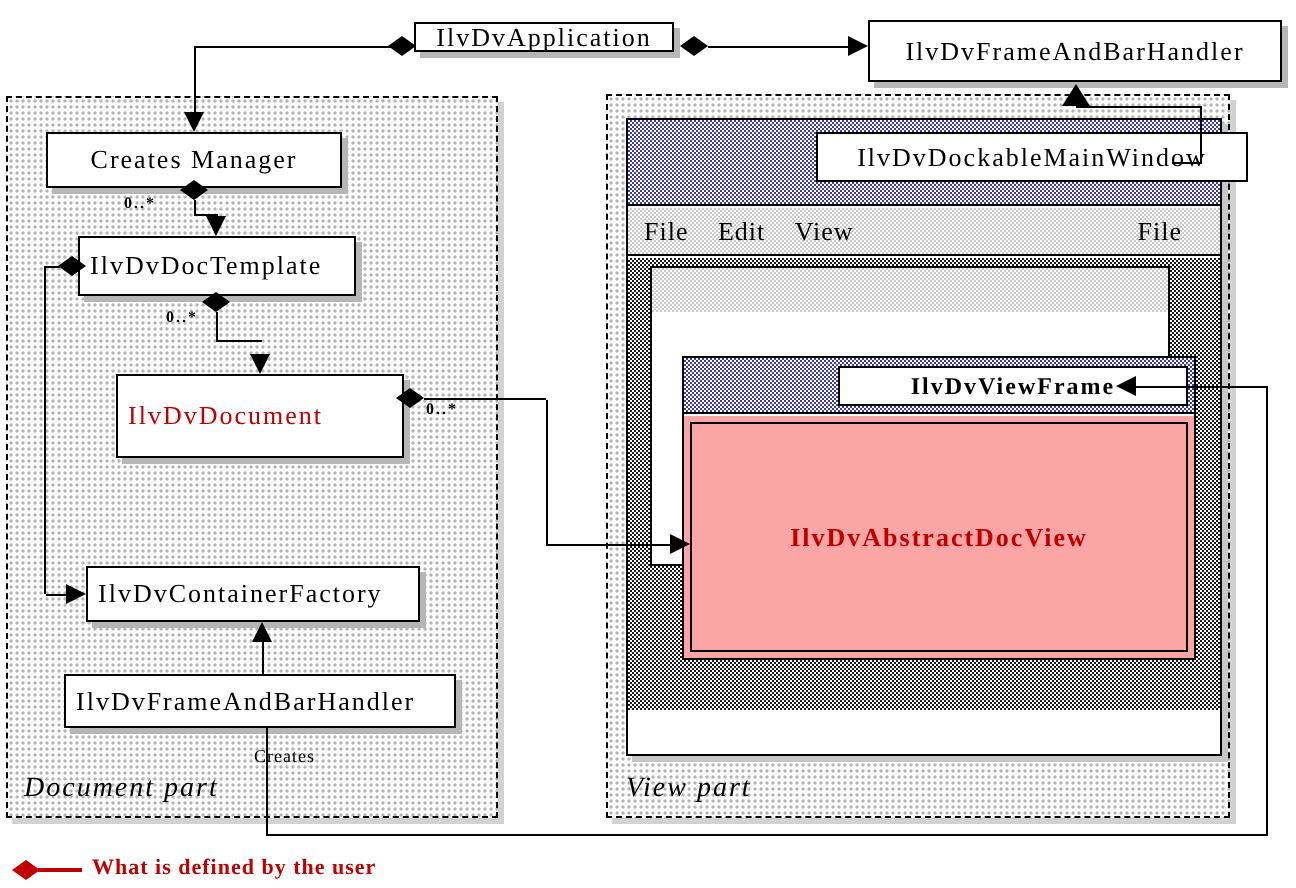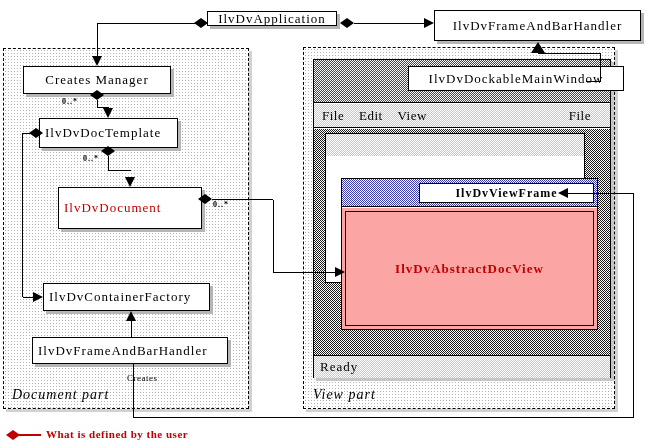--- a/index.html
+++ b/index.html
@@ -183,18 +183,17 @@
     </div>
     <div class="vfwin">
       <div class="vftitle bluebar">
         <div class="titlelabel" style="left:37px;top:4px;width:175px;height:20px;font-size:12px;">IlvDvViewFrame</div>
       </div>
       <div class="vfcontent">
         <div class="vfinner red">IlvDvAbstractDocView</div>
       </div>
     </div>
   </div>
-  <div class="statusbar graybar">Ready</div>
 </div>
 
 <div class="diamond reddi" style="left:6px;top:430px;"></div>
 <div class="ln" style="left:19px;top:434px;width:22px;height:2px;background:var(--red);"></div>
 <div class="legend-text" style="left:46px;top:428px;">What is defined by the user</div>
 
 </body></html>

